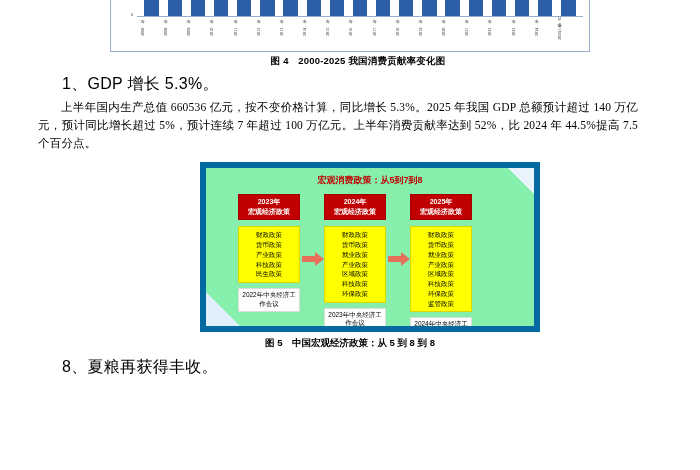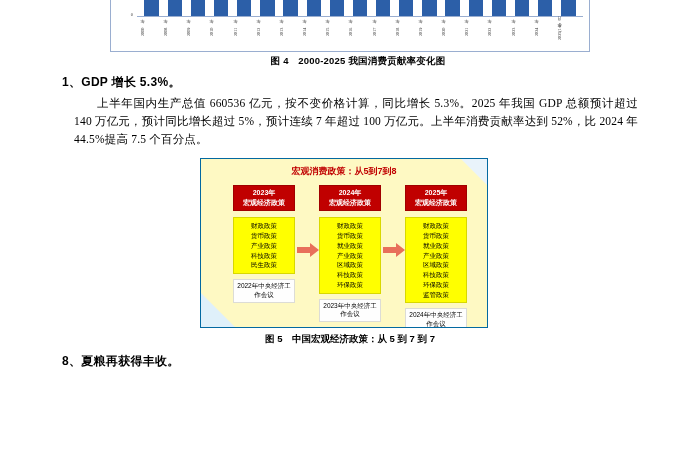--- a/index.html
+++ b/index.html
@@ -123,47 +123,47 @@
     font-size: 9.5px;
     font-family: "Liberation Sans", sans-serif;
     font-weight: bold;
     color: #000;
     margin: 3px 0 6px 16px;
     letter-spacing: 0.2px;
   }
 
   
   .heading {
-    font-size: 12px;
-    font-weight: bold;
+    font-size: 16px;
+    font-weight: normal;
     font-family: "Liberation Sans", sans-serif;
     margin: 6px 16px 3px 62px;
     letter-spacing: 0.3px;
   }
   .para {
     font-size: 11.5px;
     line-height: 1.58;
-    margin: 0 62px 0 74px;
+    margin: 0 62px 0 38px;
     text-align: justify;
     text-indent: 2em;
     letter-spacing: 0.2px;
   }
 
   
   .fig5-wrap {
     width: 300px;
     margin: 10px auto 0 auto;
     position: relative;
   }
   .fig5 {
     position: relative;
-    width: 288px;
+    width: 340px;
     height: 170px;
-    background: #fef9c3;
-    border: 1px solid #0369a1;
+    background: #86efac;
+    border: 6px solid #0369a1;
     box-sizing: border-box;
     overflow: hidden;
   }
   .fig5-title {
     position: absolute;
     top: 6px;
     left: 0;
     right: 0;
     text-align: center;
     font-size: 9px;
@@ -384,17 +384,17 @@
       </div>
 
       <div class="col col-3">
         <div class="col-head">2025年<br>宏观经济政策</div>
         <div class="col-body">财政政策<br>货币政策<br>就业政策<br>产业政策<br>区域政策<br>科技政策<br>环保政策<br>监管政策</div>
         <div class="col-foot">2024年中央经济工作会议</div>
       </div>
     </div>
   </div>
 
-  <div class="fig5-caption">图 5　中国宏观经济政策：从 5 到 7 到 7</div>
+  <div class="fig5-caption">图 5　中国宏观经济政策：从 5 到 8 到 8</div>
 
   <div class="heading">8、夏粮再获得丰收。</div>
 
 </div>
 
 </body></html>

